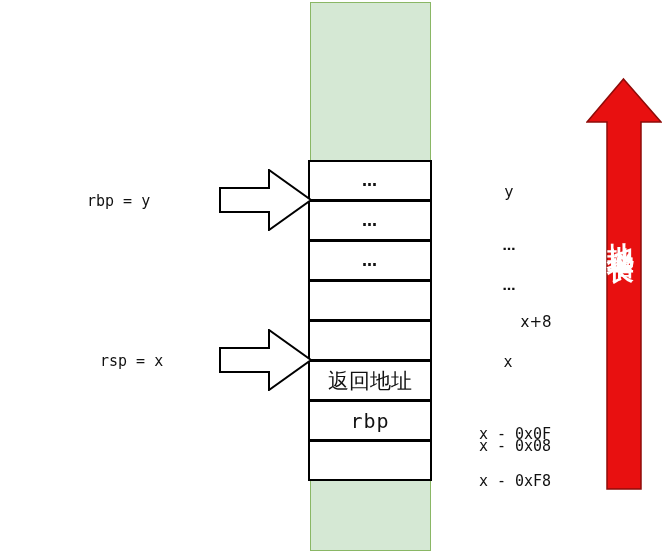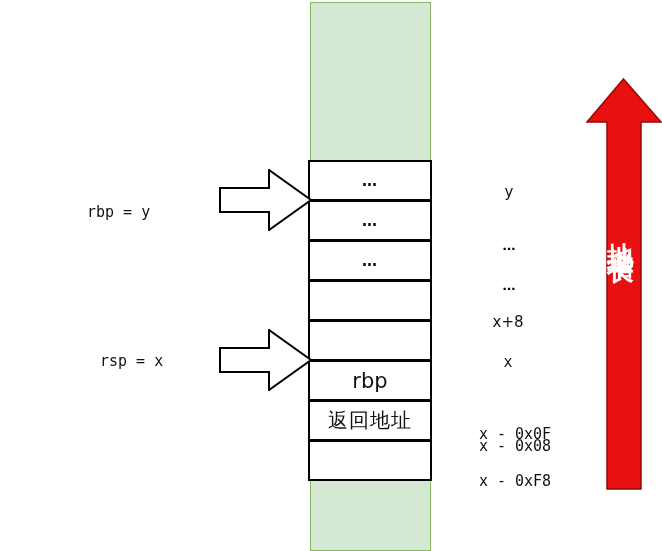--- a/index.html
+++ b/index.html
@@ -53,21 +53,21 @@
   }
 
   
   .ptr-label {
     position: absolute;
     font-family: "DejaVu Sans Mono", "Liberation Mono", monospace;
     font-size: 15px;
     white-space: pre;
     z-index: 3;
   }
-  #rbp-label { left: 87px; top: 192px; margin-top: 11px; }
+  #rbp-label { left: 87px; top: 192px; }
   #rsp-label { left: 100px; top: 352px; }
 
   
   .block-arrow { position: absolute; left: 219px; width: 95px; height: 62px; z-index: 3; }
   #rbp-arrow { top: 169px; }
   #rsp-arrow { top: 329px; }
 
   
   .addr {
     position: absolute;
@@ -99,39 +99,39 @@
 <div id="canvas">
 
   <div id="band"></div>
 
   <div id="stack">
     <div class="cell">…</div>
     <div class="cell">…</div>
     <div class="cell">…</div>
     <div class="cell"></div>
     <div class="cell"></div>
+    <div class="cell">返回地址</div>
     <div class="cell">rbp</div>
-    <div class="cell">返回地址</div>
     <div class="cell"></div>
   </div>
 
   <div class="ptr-label" id="rbp-label">rbp = y</div>
   <div class="ptr-label" id="rsp-label">rsp = x</div>
 
   <svg class="block-arrow" id="rbp-arrow" viewBox="0 0 95 62">
     <polygon points="1,19 50,19 50,1 92,31 50,61 50,43 1,43" fill="#ffffff" stroke="#000000" stroke-width="2" stroke-linejoin="miter"></polygon>
   </svg>
   <svg class="block-arrow" id="rsp-arrow" viewBox="0 0 95 62">
     <polygon points="1,19 50,19 50,1 92,31 50,61 50,43 1,43" fill="#ffffff" stroke="#000000" stroke-width="2" stroke-linejoin="miter"></polygon>
   </svg>
 
   <span class="addr" style="left:509px; top:192px;">y</span>
   <span class="addr addr-dots" style="left:509px; top:245px;">…</span>
   <span class="addr addr-dots" style="left:509px; top:285px;">…</span>
-  <span class="addr" style="left:508px; top:322px;">x+8</span>
+  <span class="addr" style="left:536px; top:322px;">x+8</span>
   <span class="addr mono" style="left:508px; top:362px;">x</span>
   <span class="addr mono" style="left:515px; top:402px;margin-top:44px;">x - 0x08</span>
   <span class="addr mono" style="left:515px; top:434px;">x - 0x0F</span>
   <span class="addr mono" style="left:515px; top:481px;">x - 0xF8</span>
 
   <svg id="red-arrow" viewBox="0 0 76 414">
     <polygon points="37.5,2 75,45 55,45 55,412 21,412 21,45 1,45" fill="#e81010" stroke="#8e0b08" stroke-width="1.5" stroke-linejoin="miter"></polygon>
   </svg>
   <div id="growth-label">地址增长</div>
 

